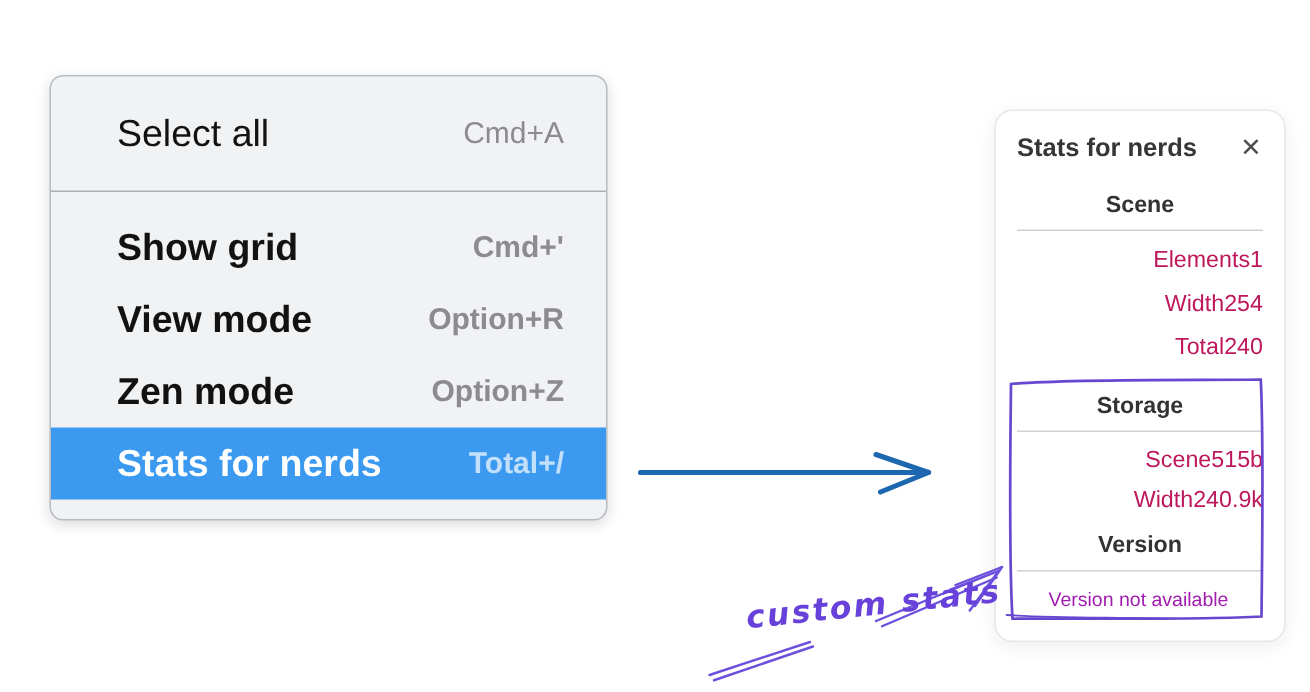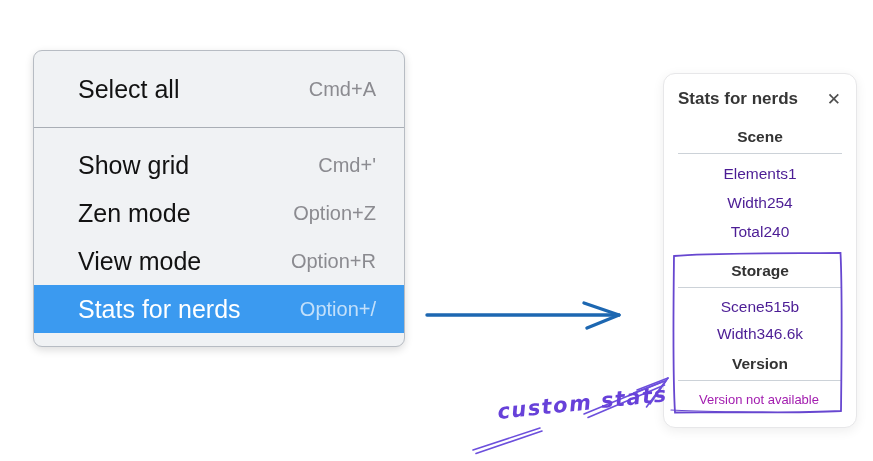--- a/index.html
+++ b/index.html
@@ -9,21 +9,21 @@
   
   .context-menu {
     position: absolute; left: 33px; top: 50px; width: 372px;
     background: #f0f2f4;
     border: 1px solid #b7bcc3;
     border-radius: 9px;
     box-shadow: 0 3px 9px rgba(0,0,0,0.14);
     overflow: hidden;
   }
   .menu-section-single { padding: 13px 0; }
-  .menu-section-main { padding: 13px 0; }
+  .menu-section-main { padding: 13px 0; font-weight: bold; }
   .menu-divider { height: 1px; background: #a9aeb5; }
   .menu-item {
     height: 48px; display: flex; align-items: center;
     justify-content: space-between;
     padding: 0 28px 0 44px;
     font-size: 25px; color: #121212;
     cursor: default;
   }
   .menu-section-single .menu-item { height: 50px; }
   .menu-item .shortcut { color: #8b8b90; font-size: 20px; }
@@ -49,22 +49,22 @@
   }
   .stats-section-heading {
     text-align: center; font-weight: bold; font-size: 15.5px; color: #333;
   }
   .h-scene   { margin-top: 19px; }
   .h-storage { margin-top: 16px; }
   .h-version { margin-top: 8px; }
   .stats-rule { height: 1px; background: #ccd2d8; margin-top: 7px; }
   .stats-rows { margin-top: 5px; }
   .stats-row {
-    display: flex; justify-content: center; align-items: center;
-    height: 29px; font-size: 15.5px; color: #4c1d95;
+    display: flex; justify-content: flex-end; align-items: center;
+    height: 29px; font-size: 15.5px; color: #be185d;
   }
   .storage-rows .stats-row { height: 27px; }
   .stats-note { margin-top: 5px; font-size: 13px; color: #a21caf; height: 27px; display:flex; align-items:center;margin-left:21px; }
 
   
   .overlay {
     position: absolute; left: 0; top: 0; width: 873px; height: 461px;
     pointer-events: none;
   }
   .annotation-label {
@@ -87,30 +87,30 @@
       <span class="shortcut">Cmd+A</span>
     </div>
   </div>
   <div class="menu-divider"></div>
   <div class="menu-section-main">
     <div class="menu-item">
       <span>Show grid</span>
       <span class="shortcut">Cmd+'</span>
     </div>
     <div class="menu-item">
+      <span>View mode</span>
+      <span class="shortcut">Option+R</span>
+    </div>
+    <div class="menu-item">
       <span>Zen mode</span>
       <span class="shortcut">Option+Z</span>
     </div>
-    <div class="menu-item">
-      <span>View mode</span>
-      <span class="shortcut">Option+R</span>
-    </div>
     <div class="menu-item selected">
       <span>Stats for nerds</span>
-      <span class="shortcut">Option+/</span>
+      <span class="shortcut">Total+/</span>
     </div>
   </div>
 </div>
 
 <div class="stats-panel">
   <div class="stats-header">
     <span class="stats-title">Stats for nerds</span>
     <button class="stats-close">✕</button>
   </div>
 
@@ -133,21 +133,21 @@
 
   <div class="stats-section-heading h-storage">Storage</div>
   <div class="stats-rule"></div>
   <div class="stats-rows storage-rows">
     <div class="stats-row">
       <span>Scene</span>
       <span>515b</span>
     </div>
     <div class="stats-row">
       <span>Width</span>
-      <span>346.6k</span>
+      <span>240.9k</span>
     </div>
   </div>
 
   <div class="stats-section-heading h-version">Version</div>
   <div class="stats-rule"></div>
   <div class="stats-note">Version not available</div>
 </div>
 
 <svg class="overlay" viewBox="0 0 873 461" xmlns="http://www.w3.org/2000/svg">
 

